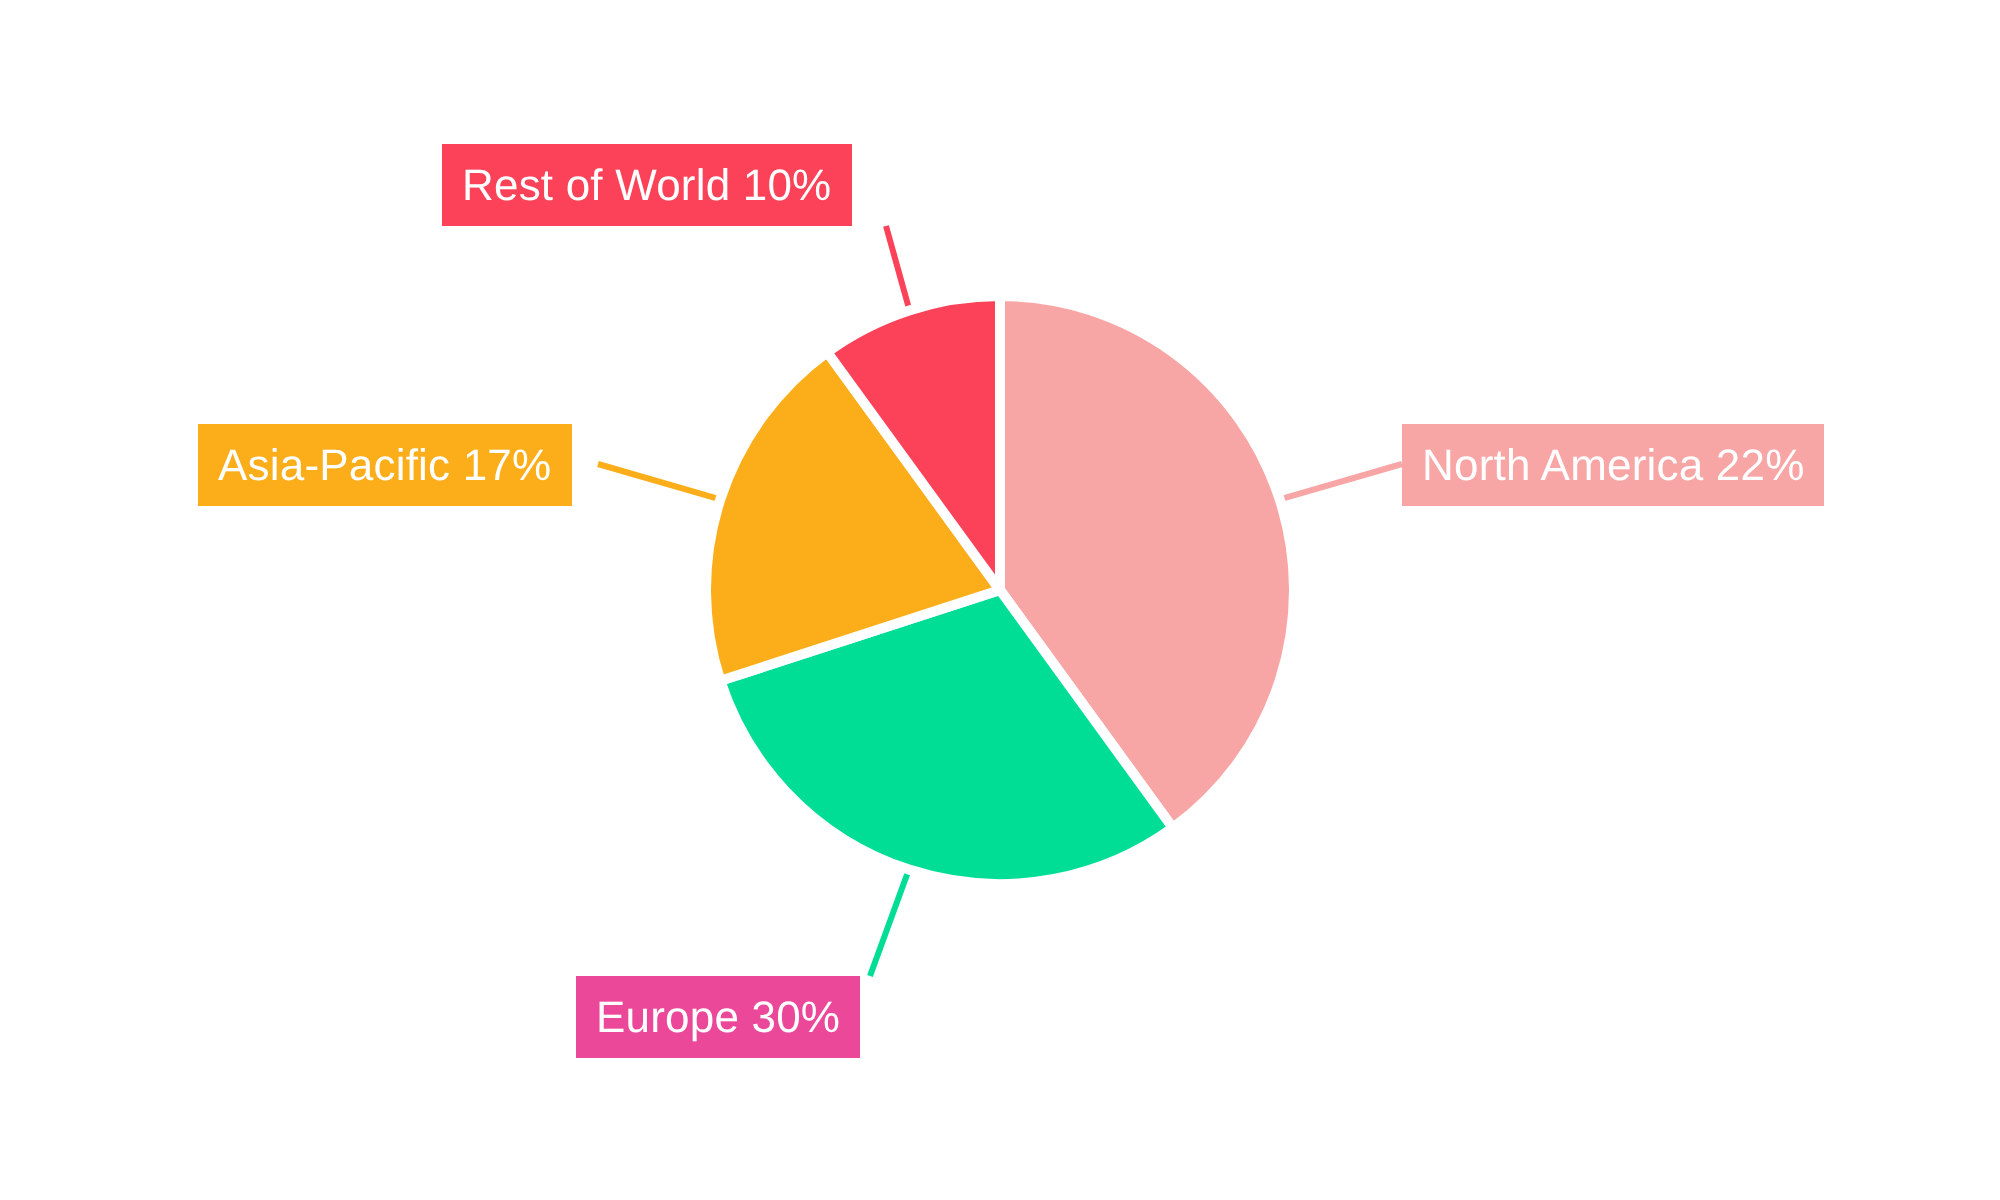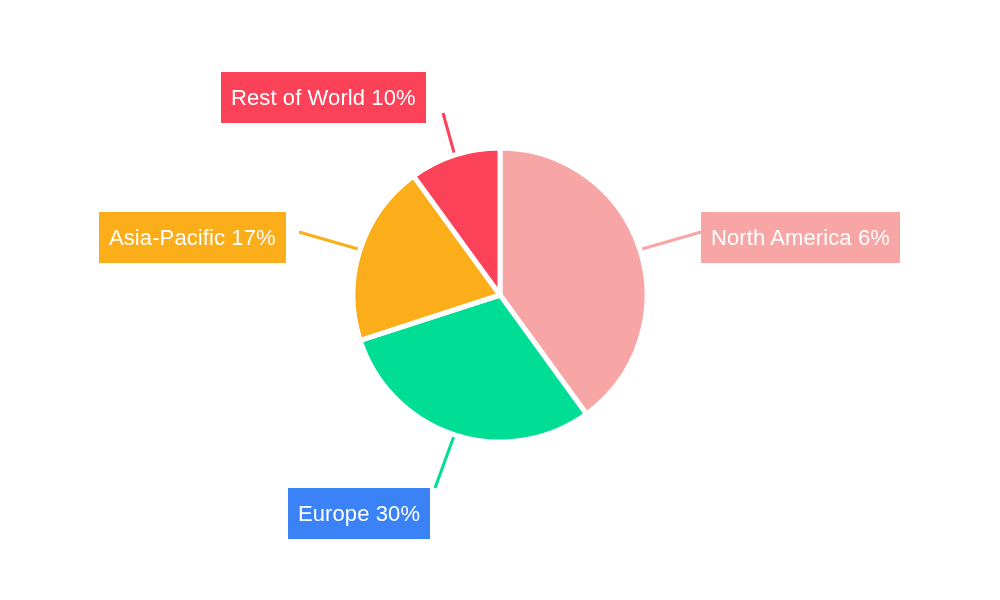--- a/index.html
+++ b/index.html
@@ -43,21 +43,21 @@
     display: flex;
     align-items: center;
     justify-content: center;
     color: #ffffff;
     font-size: 22px;
     font-family: "Liberation Sans", sans-serif;
     letter-spacing: 0.1px;
     white-space: nowrap;
     line-height: 1;
     padding: 0 10px;
-    height: 51px;
+    height: 41px;
   }
 </style>
 </head>
 <body style="background: rgb(255, 255, 255);">
 
 <div id="chart-root">
 
   <svg class="chart-canvas" viewBox="0 0 1000 600">
     <g>
       <line id="leader-0" class="leader" x1="636.00" y1="250.81" x2="701" y2="232" stroke="#F8A5A5"></line>
@@ -67,24 +67,24 @@
     </g>
     <g>
       <path id="wedge-0" class="wedge" d="M 500 295 L 500.00 148.00 A 147 147 0 0 1 586.40 413.93 Z" fill="#F8A5A5"></path>
       <path id="wedge-1" class="wedge" d="M 500 295 L 586.40 413.93 A 147 147 0 0 1 360.19 340.43 Z" fill="#00DE96"></path>
       <path id="wedge-2" class="wedge" d="M 500 295 L 360.19 340.43 A 147 147 0 0 1 413.60 176.07 Z" fill="#FCAE1A"></path>
       <path id="wedge-3" class="wedge" d="M 500 295 L 413.60 176.07 A 147 147 0 0 1 500.00 148.00 Z" fill="#FC4258"></path>
     </g>
   </svg>
 
   <div class="label-box" id="label-0" style="left: 701px; top: 212px; background: rgb(248, 165, 165); color: rgb(255, 255, 255);">
-    <span>North America 6%</span>
+    <span>North America 22%</span>
   </div>
 
-  <div class="label-box" id="label-1" style="left: 288px; top: 488px; background: #3b82f6; color: rgb(255, 255, 255);">
+  <div class="label-box" id="label-1" style="left: 288px; top: 488px; background: #ec4899; color: rgb(255, 255, 255);">
     <span>Europe 30%</span>
   </div>
 
   <div class="label-box" id="label-2" style="left: 99px; top: 212px; background: rgb(252, 174, 26); color: rgb(255, 255, 255);">
     <span>Asia-Pacific 17%</span>
   </div>
 
   <div class="label-box" id="label-3" style="left: 221px; top: 72px; background: rgb(252, 66, 88); color: rgb(255, 255, 255);">
     <span>Rest of World 10%</span>
   </div>

